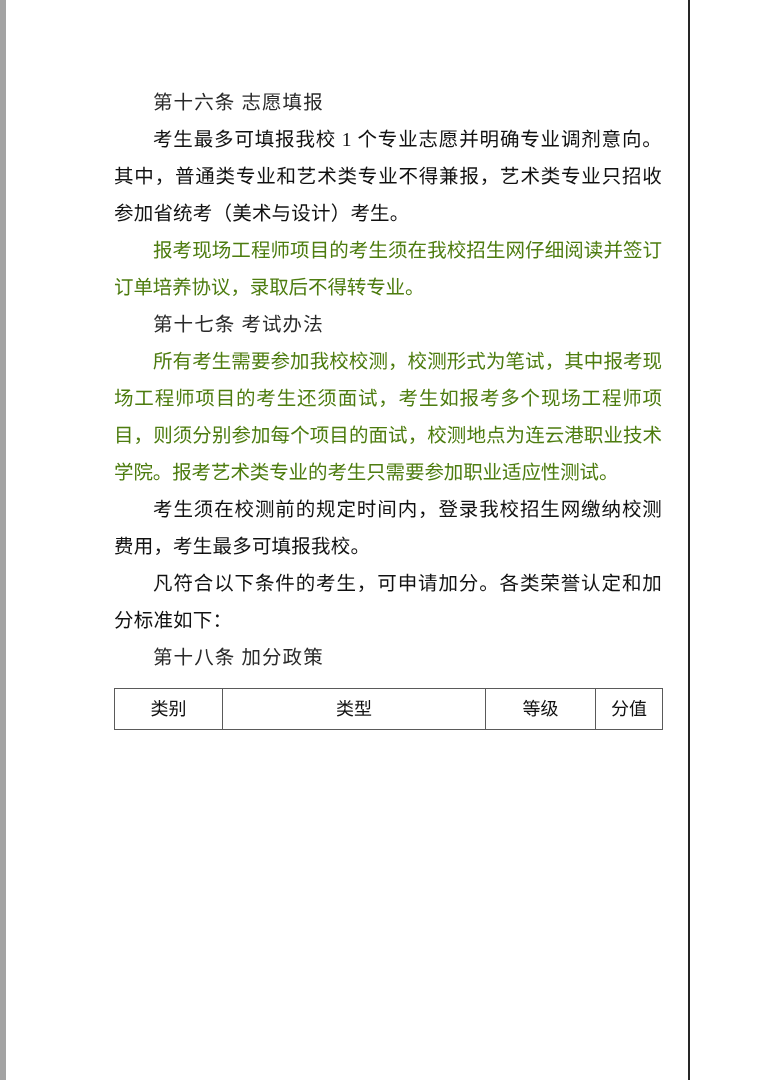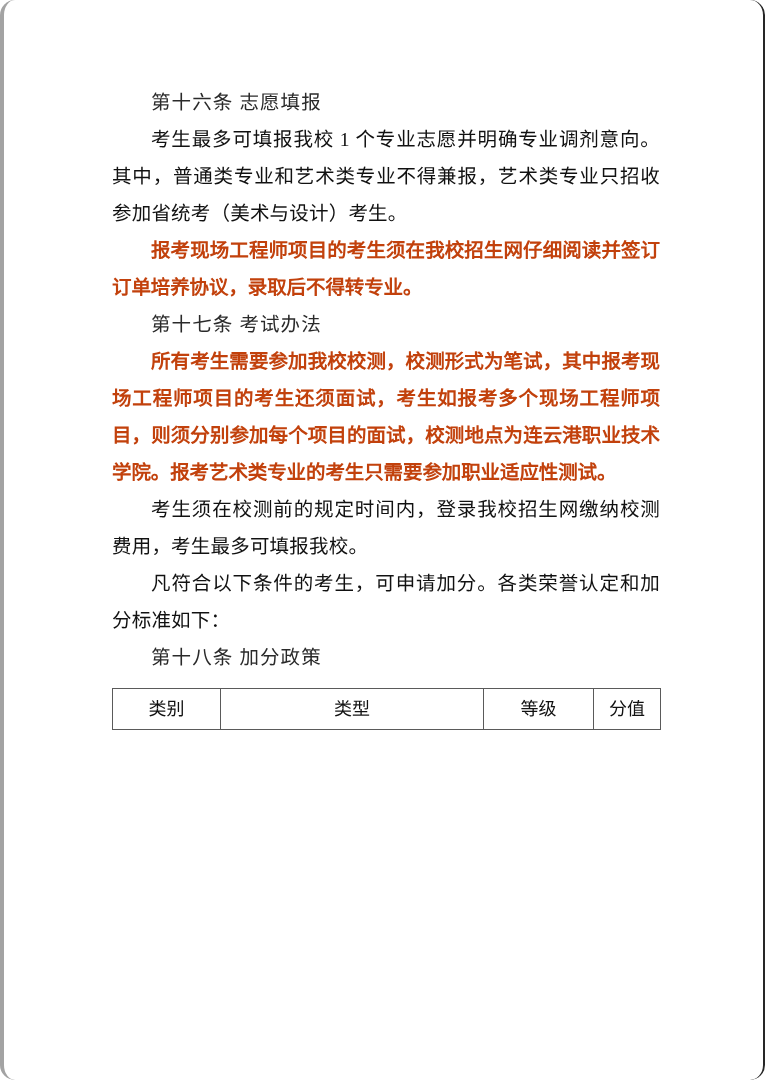--- a/index.html
+++ b/index.html
@@ -7,28 +7,27 @@
     margin: 0;
     padding: 0;
     background: #ffffff;
   }
   body {
     font-family: "Liberation Serif", "DejaVu Serif", serif;
     color: #000000;
   }
   .page {
     position: relative;
-    width: 765px;
+    width: 690px;
     height: 1080px;
     background: #ffffff;
     box-sizing: border-box;
     overflow: hidden;
-    border-left: 4px solid #a3a3a3;
+    border-left: 6px solid #a3a3a3;
     border-right: 2px solid #262626;
-    border-radius: 15px;
   }
   .content {
     position: absolute;
     left: 108px;
     top: 84px;
     width: 548px;
   }
   
   .para {
     margin: 0;
@@ -44,23 +43,23 @@
   }
   
   .para.heading {
     font-weight: 400;
     color: #2a2a2a;
     letter-spacing: 1.1px;
     text-indent: 2em;
   }
   
   .para.strong {
-    font-weight: bold;
+    font-weight: normal;
     letter-spacing: -0.1px;
-    color: #c2410c;
+    color: #4d7c0f;
   }
   
   .score-table {
     border-collapse: collapse;
     width: 548px;
     margin-top: 12px;
     table-layout: fixed;
   }
   .score-table td,
   .score-table th {

